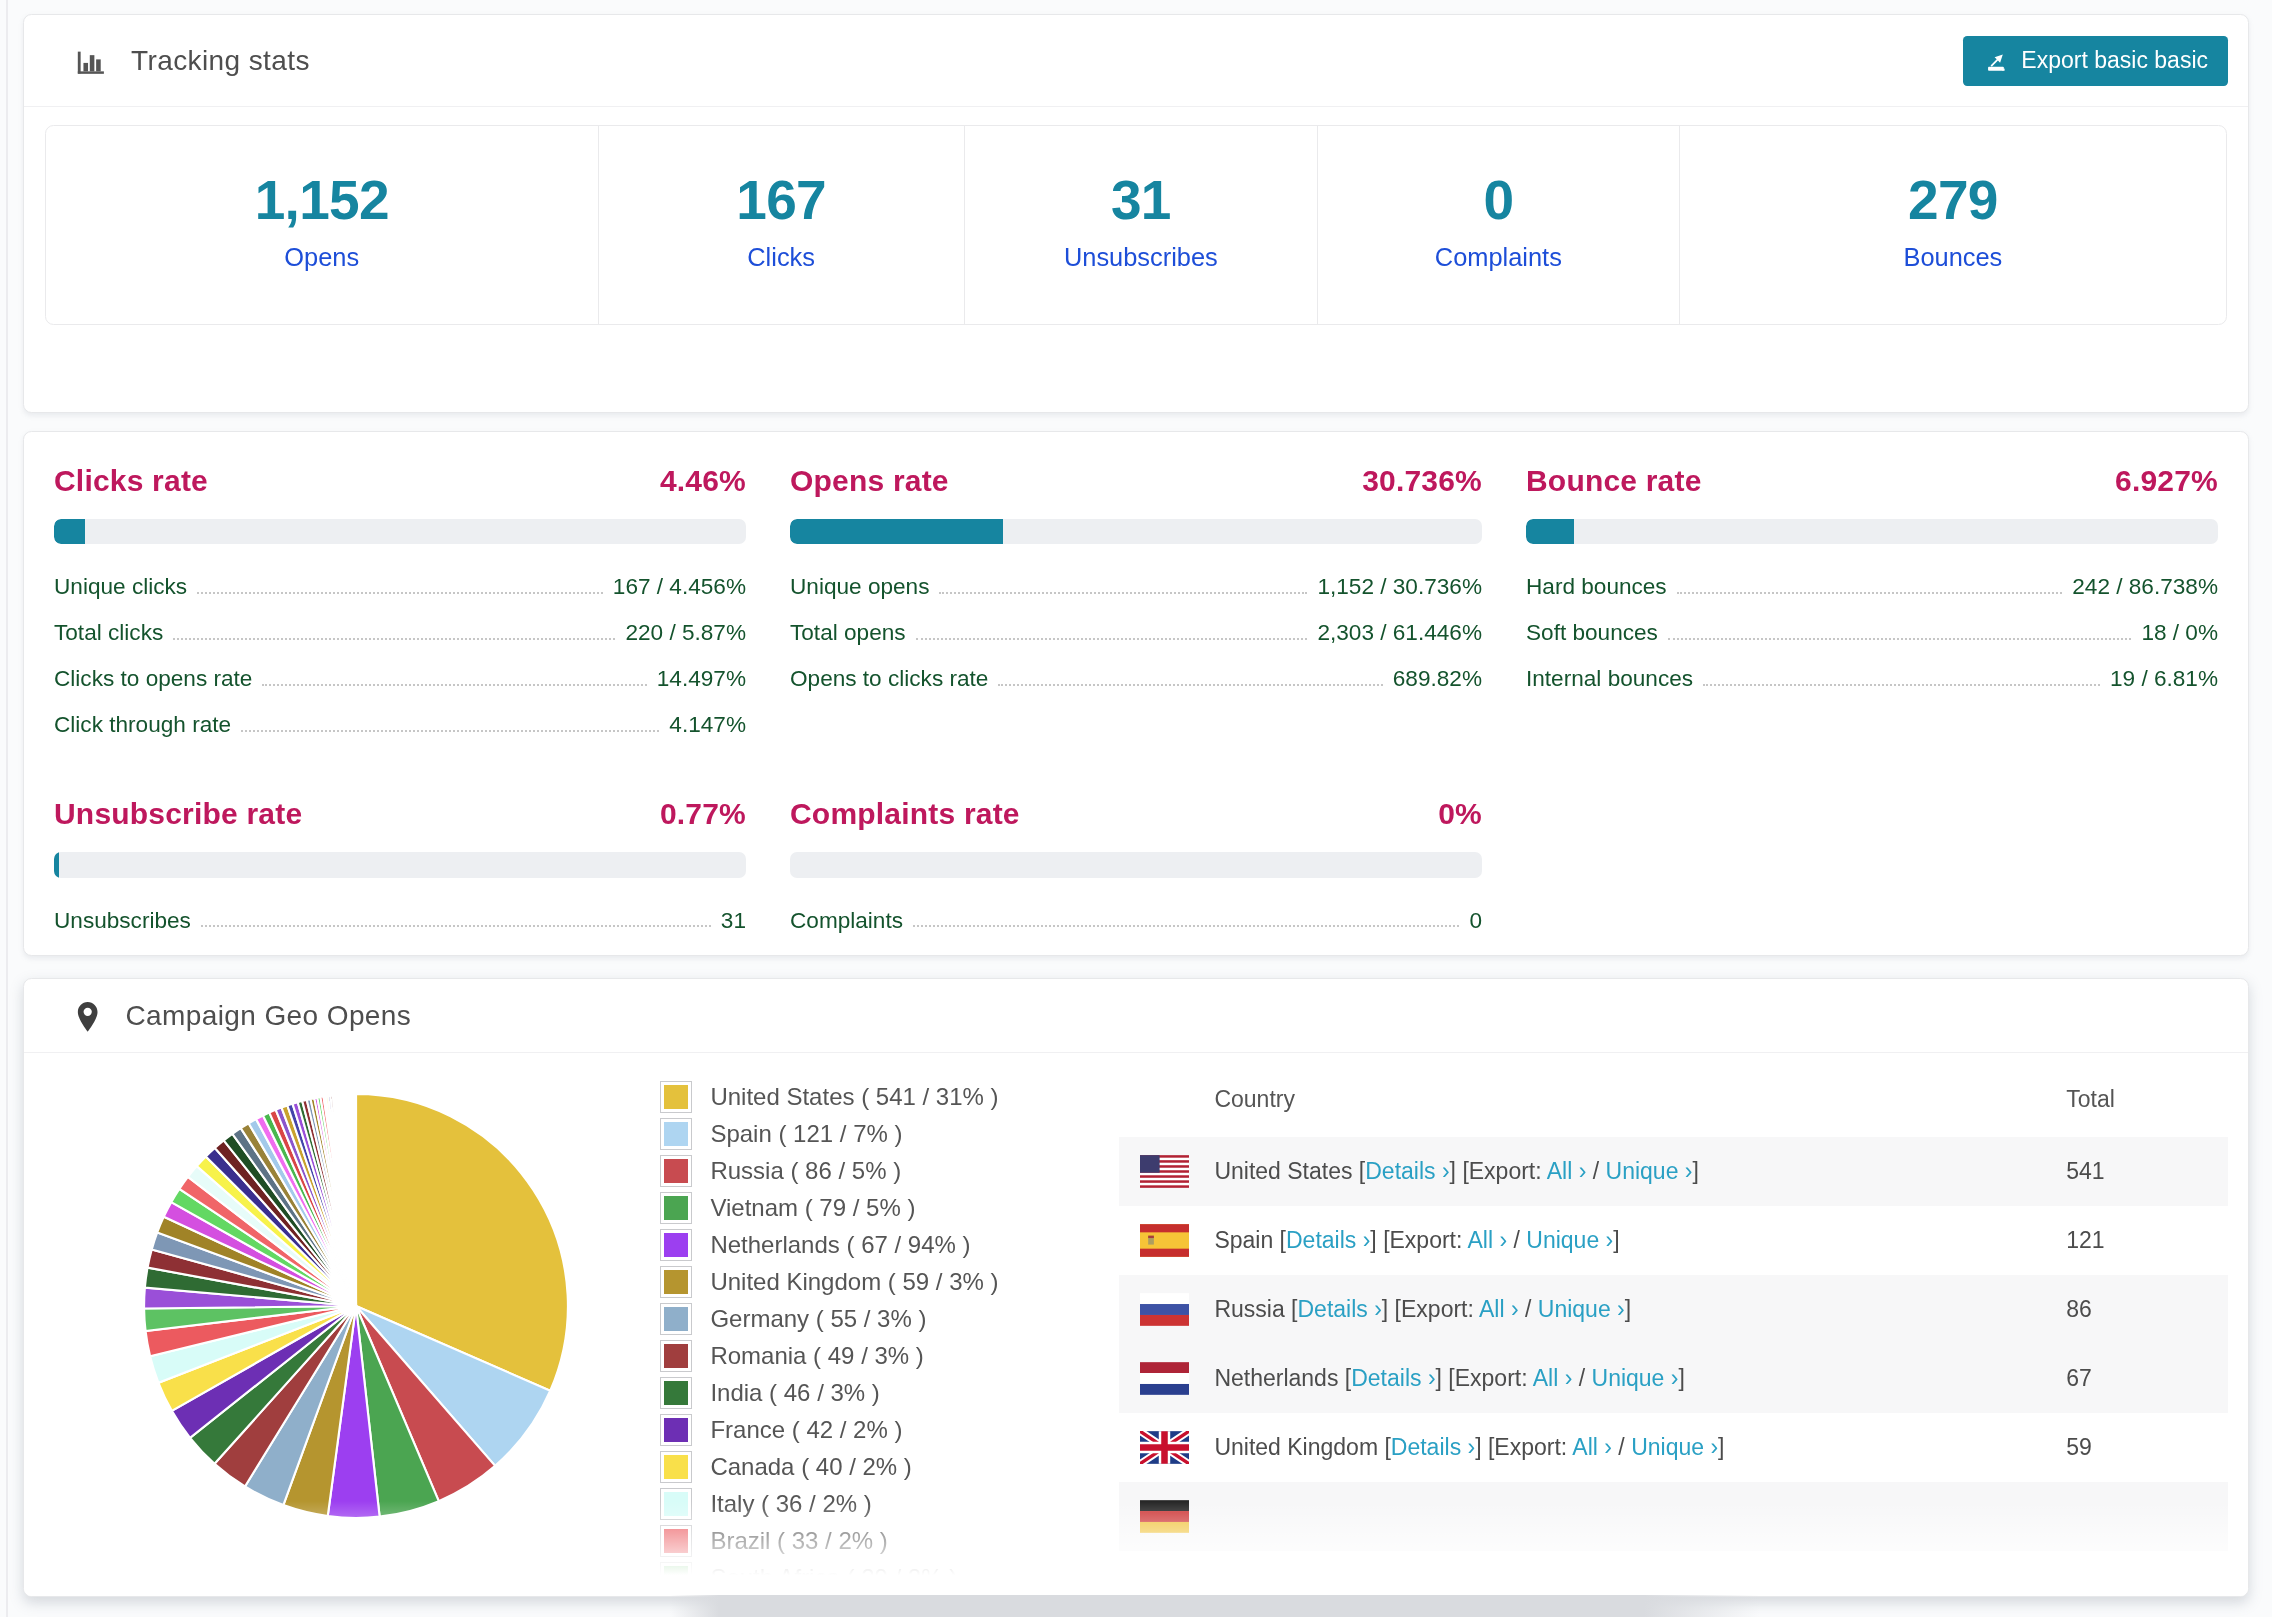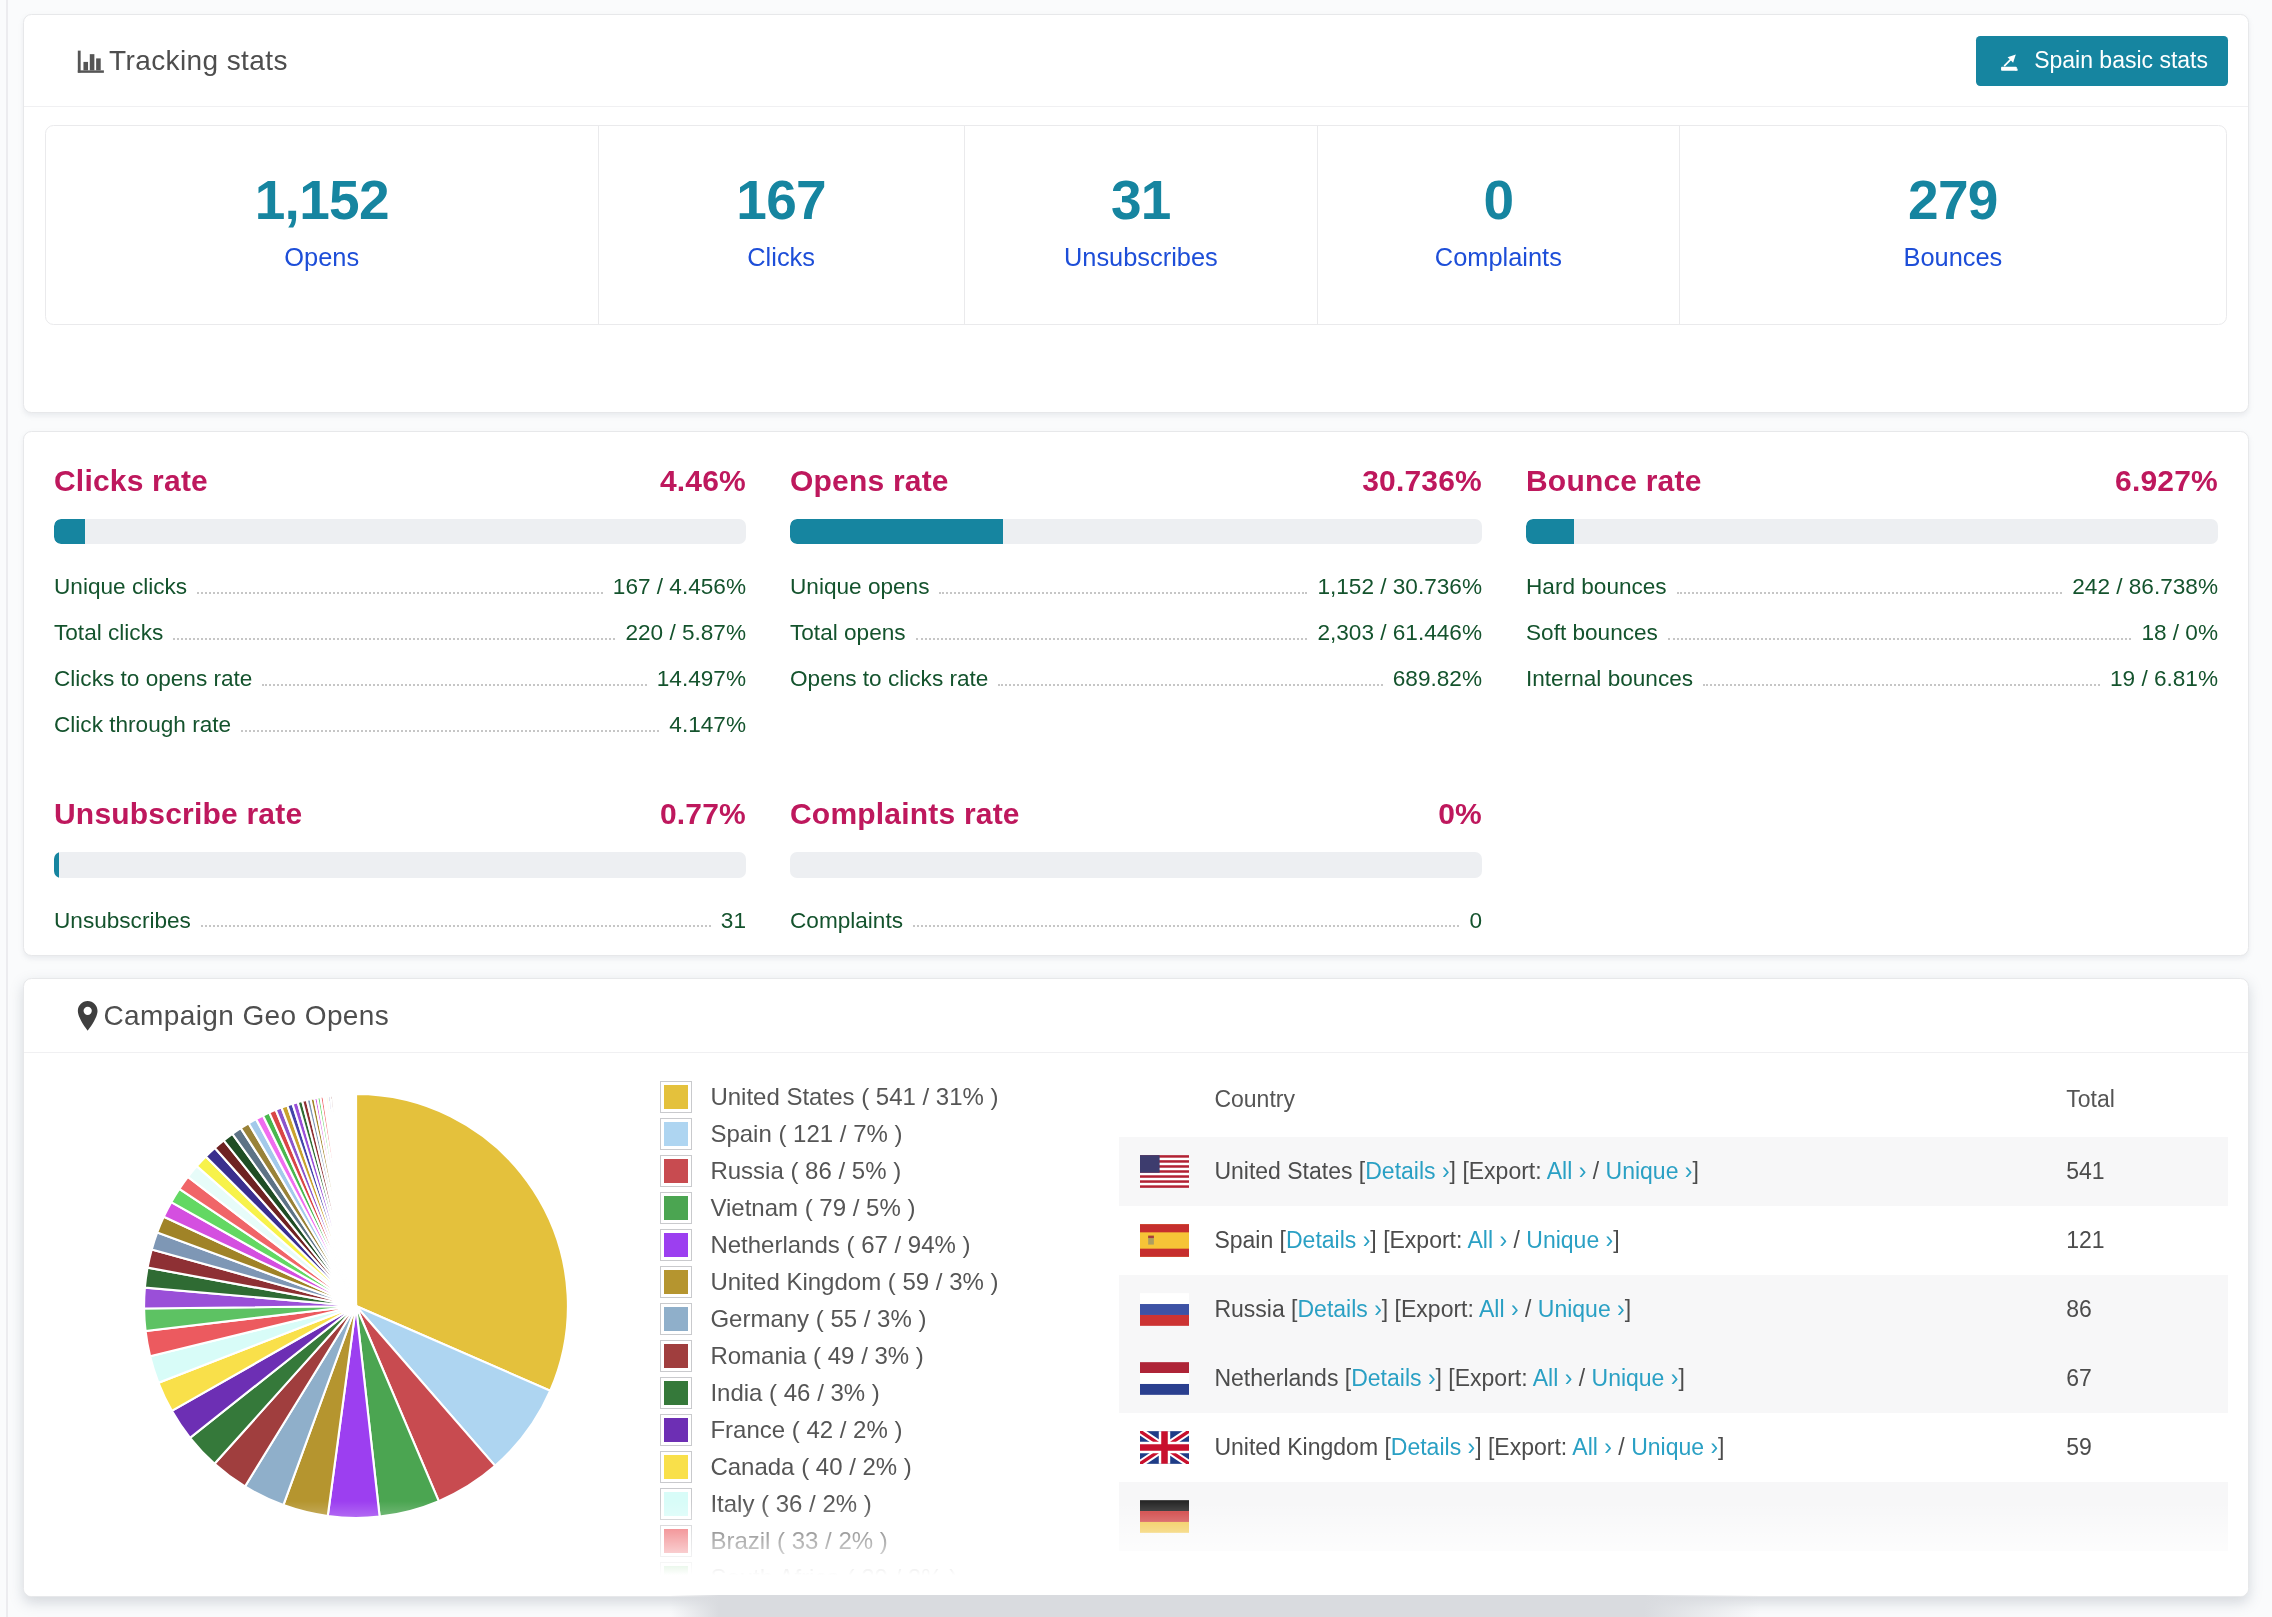--- a/index.html
+++ b/index.html
@@ -8,21 +8,21 @@
   .edge-line{position:absolute;left:6.4px;top:0;width:1.4px;height:100%;background:#ececef;}
 
   .card{position:absolute;left:23px;width:2226px;background:#fff;border:1.4px solid #e7e8ea;border-radius:8.5px;
         box-shadow:0 2.1px 5.6px rgba(140,146,160,.14);box-sizing:border-box;}
   .card1{top:14px;height:399px;}
   .card2{top:431px;height:525px;}
   .card3{top:978px;height:619px;overflow:hidden;box-shadow:0 5.6px 12.7px rgba(130,138,152,.30);}
 
   .card-head{display:flex;justify-content:space-between;align-items:center;
              padding:21px 20px 20px 51px;border-bottom:1.4px solid #f0f0f2;}
-  .head-left{display:flex;align-items:flex-start;gap:3px;}
+  .head-left{display:flex;align-items:flex-end;gap:25px;}
   .head-title{font-size:28px;color:#4e4e4e;letter-spacing:0.4px;}
   .head-icon{width:31px;height:31px;display:inline-block;}
 
   .export-btn{display:flex;align-items:center;gap:11.3px;background:#1685a0;color:#fff;border:none;
               font-family:inherit;font-size:23px;padding:11.3px 20px;border-radius:4.2px;cursor:pointer;}
   .export-btn svg{width:27px;height:27px;}
 
   
   .summary{display:flex;margin:18.4px 21px 0 21px;border:1.4px solid #eaeaec;border-radius:8.5px;box-sizing:border-box;}
   .sum-col{box-sizing:border-box;text-align:center;padding:42px 0 52px 0;border-left:1.4px solid #eaeaec;}
@@ -91,21 +91,21 @@
         <span class="head-title">Tracking stats</span>
       </div>
       <button class="export-btn">
         <svg viewBox="0 0 24 24">
             <g fill="#fff">
               <rect x="4.5" y="17.5" width="14" height="3.6" rx="0.8"></rect>
               <rect x="17.2" y="19.2" width="2" height="1.9"></rect>
               <path d="M6.7 16.4 L12.2 10.9 L10.3 9.0 L17.6 6.6 L15.2 13.9 L13.3 12.0 L7.8 17.5 Z"></path>
             </g>
           </svg>
-        <span>Spain basic stats</span>
+        <span>Export basic basic</span>
       </button>
     </div>
     <div class="summary" id="summary-row">
         <div class="sum-col" style="width: 25.3%;">
           <div class="sum-value">1,152</div>
           <div class="sum-label">Opens</div>
         </div>
         <div class="sum-col" style="width: 16.8%;">
           <div class="sum-value">167</div>
           <div class="sum-label">Clicks</div>

